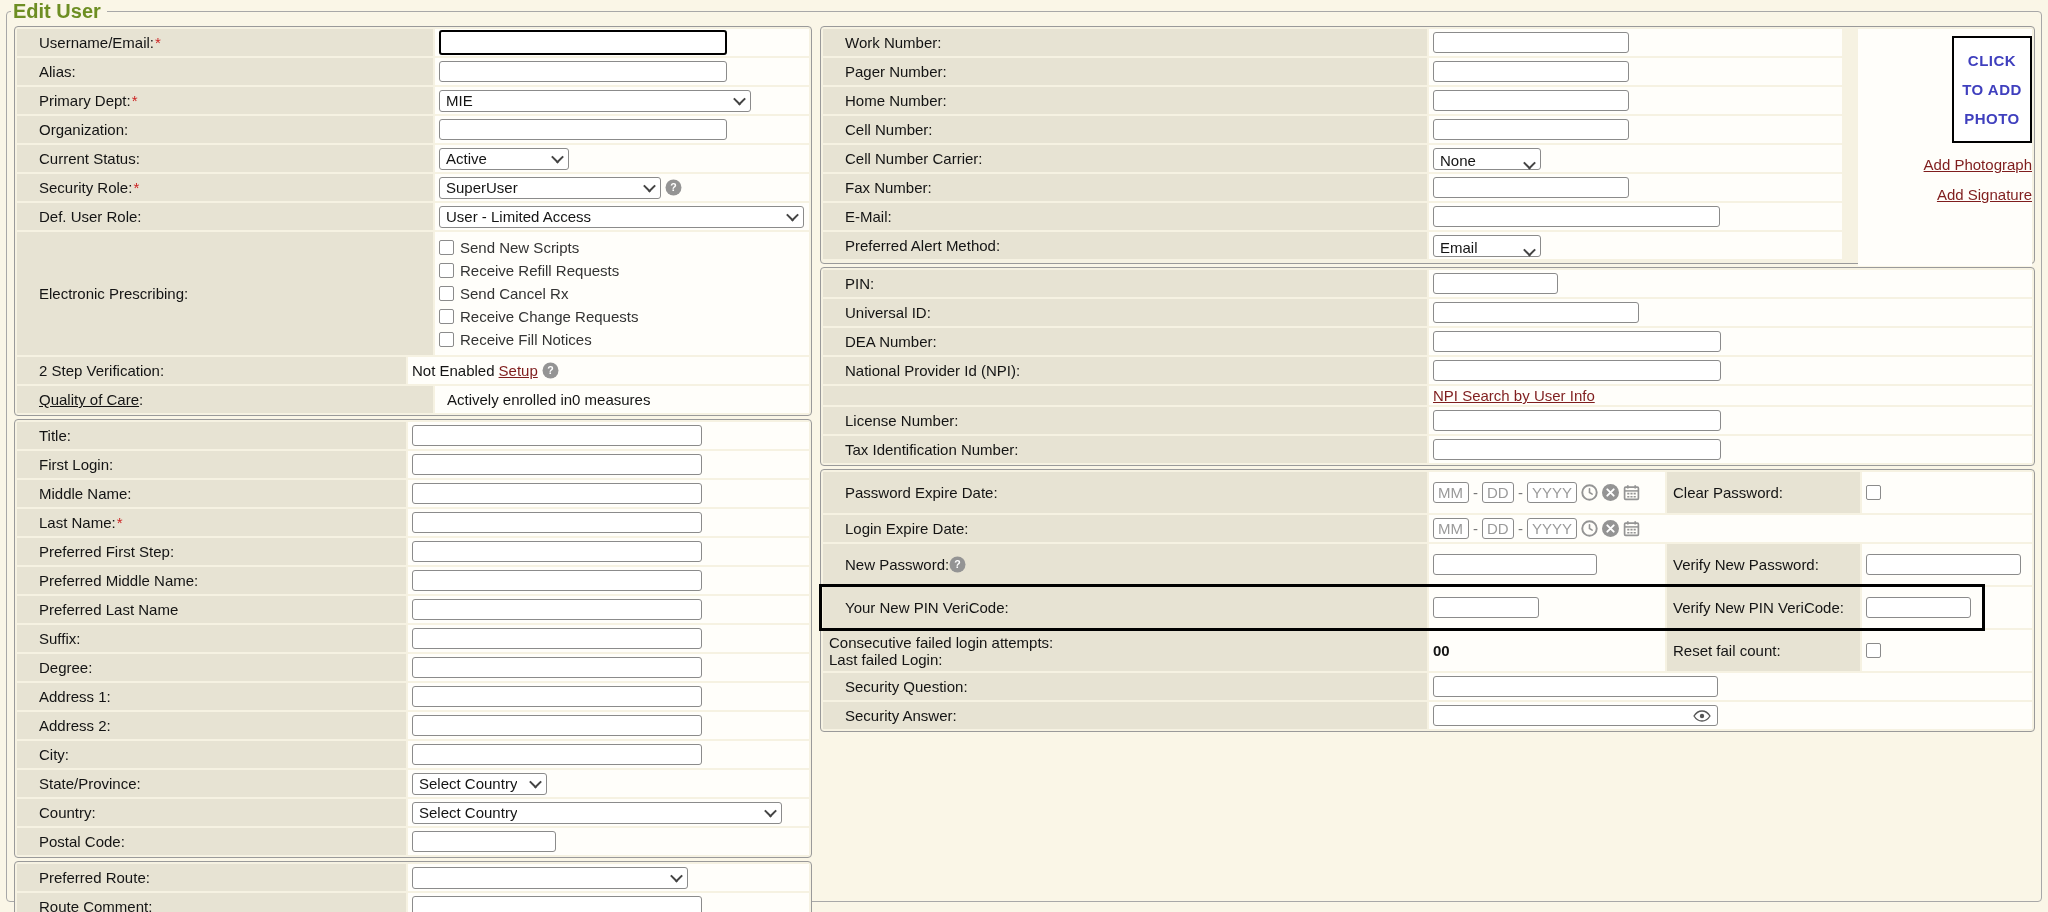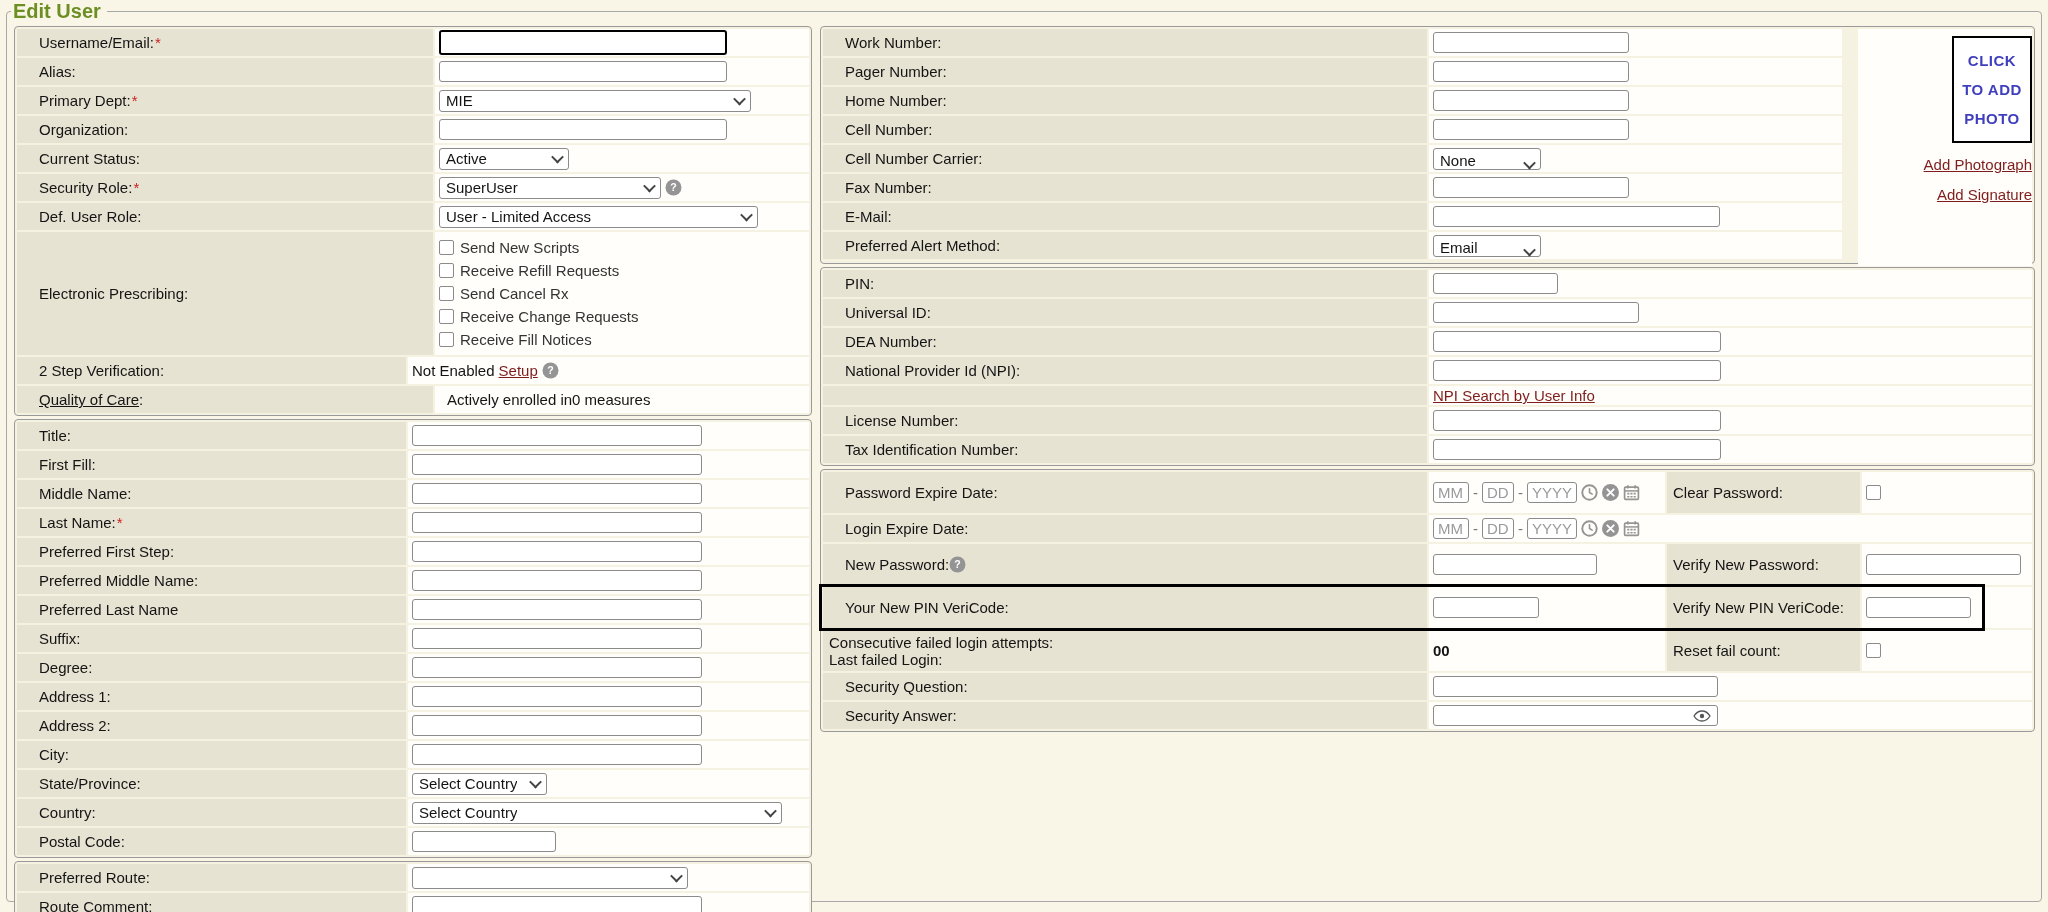--- a/index.html
+++ b/index.html
@@ -41,21 +41,21 @@
   .pinbox{position:absolute;left:-4px;top:-3px;height:calc(100% + 6px);width:1166px;border:3px solid #000;
     box-sizing:border-box;pointer-events:none;z-index:4;}
   .dash{color:#777;}
   .bold{font-weight:bold;}
   .photo-cell{position:absolute;left:1037px;top:2px;width:174px;height:237px;background:#fffefa;
     display:flex;flex-direction:column;align-items:flex-end;z-index:2;}
   .photo-box{margin-top:7px;width:76px;height:103px;border:2px solid #000;background:#fff;
     color:#3f3fbe;font-weight:bold;font-size:15px;text-align:center;display:flex;flex-direction:column;
     justify-content:center;line-height:29px;letter-spacing:0.5px;cursor:pointer;}
   .photo-cell .lnk{margin-top:13px;font-size:15px;}
-  .w288{width:288px;} .w312{width:312px;} .w130{width:130px;} .w222{width:222px;} .w365{width:319px;}
+  .w288{width:288px;} .w312{width:312px;} .w130{width:130px;} .w222{width:222px;} .w365{width:365px;}
   .w290{width:290px;} .w135{width:135px;} .w370{width:370px;} .w144{width:144px;} .w276{width:276px;}
   .w196{width:196px;} .w126{width:108px;align-items:flex-end;} .w287{width:287px;} .w125{width:125px;} .w206{width:206px;}
   .w164{width:164px;} .w155{width:155px;} .w106{width:106px;} .w105{width:105px;} .w285{width:285px;}
   .dmm{width:36px;} .ddd{width:32px;} .dyy{width:50px;}
   .rb-link .lab,.rb-link .val{min-height:19px;}
   .sa-wrap{position:relative;display:inline-flex;align-items:center;}
   .sa-wrap .eye{position:absolute;right:7px;}
   .qoc{ text-decoration:underline;}
   .indent10{margin-left:8px;}
 </style>
@@ -199,21 +199,21 @@
     <div class="row">
         <div class="lab">
           <span>Title:</span>
         </div>
         <div class="val">
           <input class="inp w290" type="text" style="">
         </div>
       </div>
     <div class="row">
         <div class="lab">
-          <span>First Fill:</span>
+          <span>First Login:</span>
         </div>
         <div class="val">
           <input class="inp w290" type="text" style="">
         </div>
       </div>
     <div class="row">
         <div class="lab">
           <span>Middle Name:</span>
         </div>
         <div class="val">

